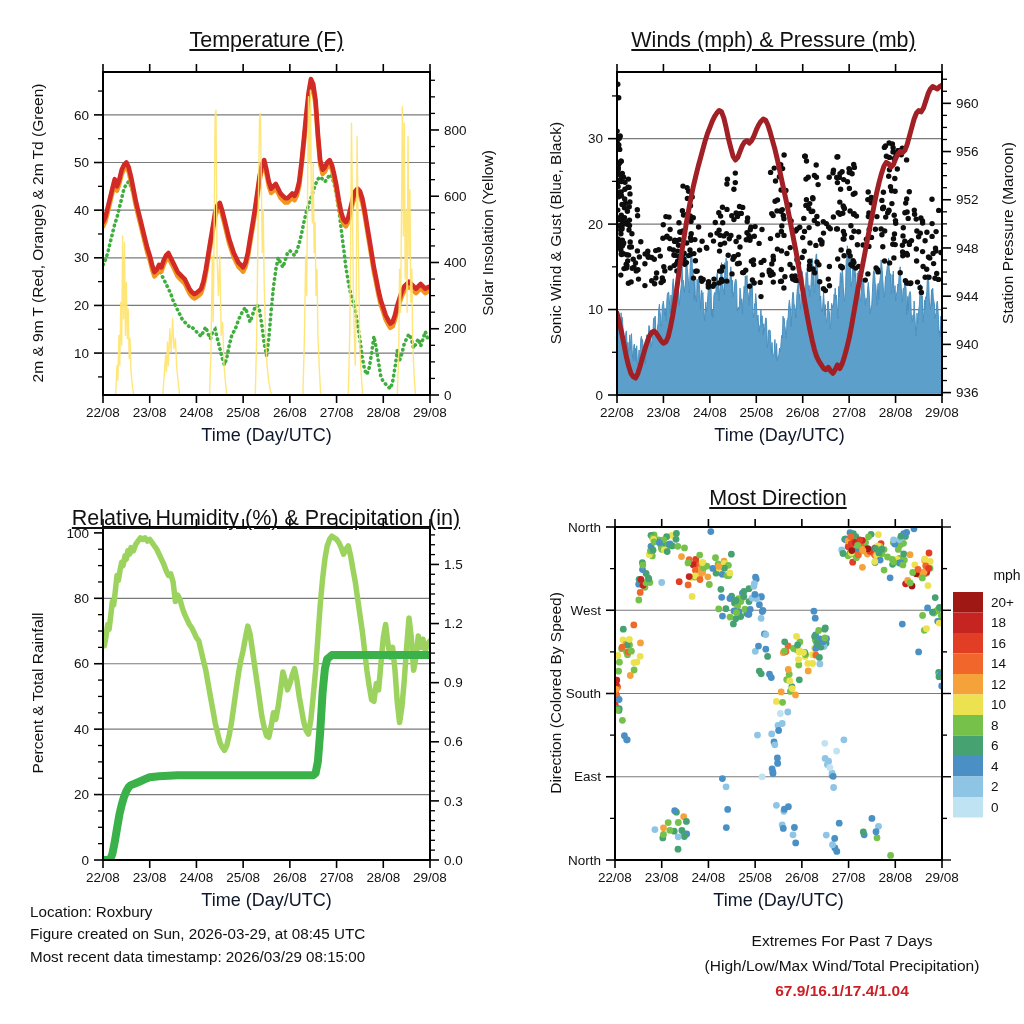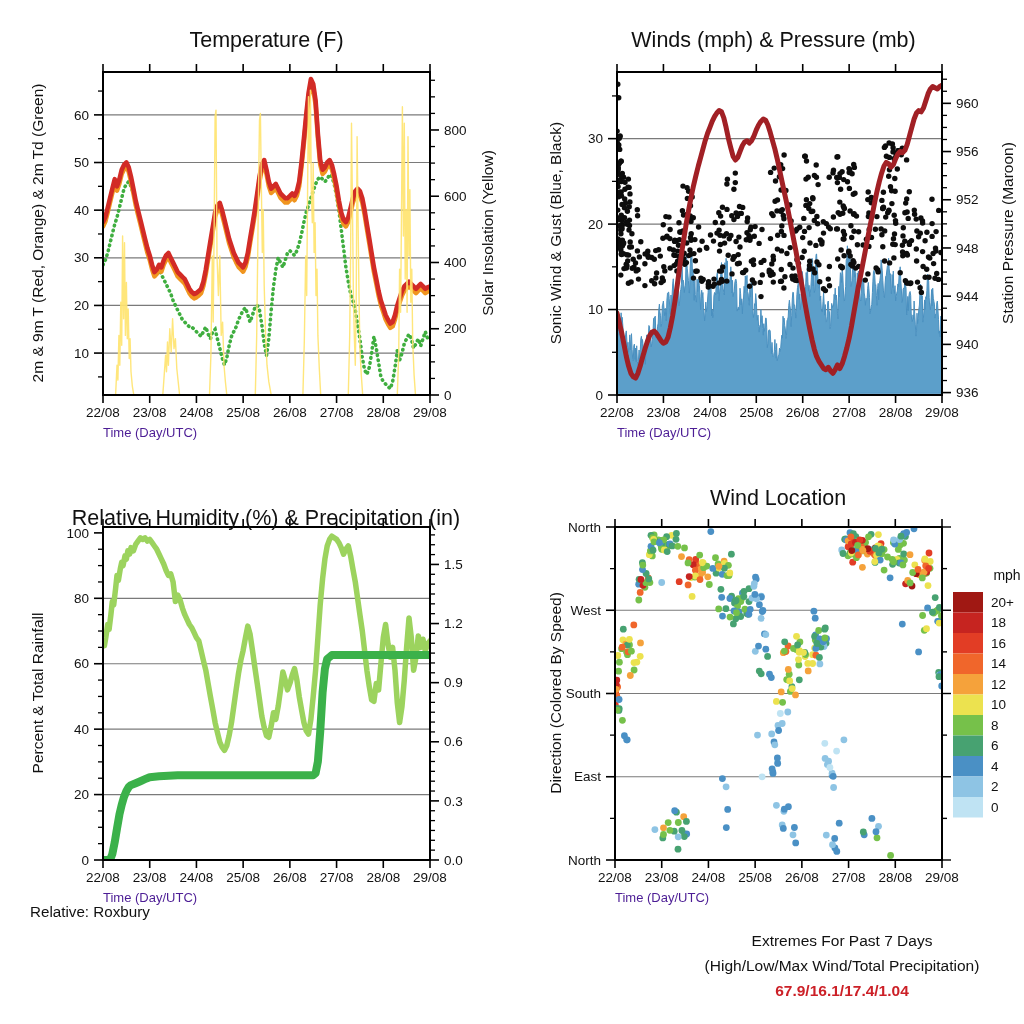--- a/index.html
+++ b/index.html
@@ -1,19 +1,19 @@
 <!DOCTYPE html>
 <html><head>
 <meta charset="utf-8">
 <style>
   html,body{margin:0;padding:0;background:#fff;}
   body{width:1024px;height:1024px;position:relative;font-family:"Liberation Sans",sans-serif;color:#111;overflow:hidden;}
   #plot{position:absolute;left:0;top:0;}
-  .ttl{position:absolute;text-align:center;font-size:21.5px;white-space:nowrap;color:#111;}
-  .xlab{position:absolute;font-size:13px;white-space:nowrap;color:#4c1d95;}
+  .ttl{position:absolute;text-align:center;font-size:21.5px;white-space:nowrap;color:#111;text-decoration:underline;}
+  .xlab{position:absolute;text-align:center;font-size:18px;white-space:nowrap;color:#0f172a;}
   .rot{position:absolute;white-space:nowrap;font-size:15.5px;transform:translate(-50%,-50%) rotate(-90deg);color:#111;}
   .mph{position:absolute;font-size:14px;color:#111;}
   .fl{position:absolute;left:30px;top:901px;font-size:15.2px;line-height:22.3px;color:#111;}
   .fr{position:absolute;left:632px;top:928px;width:420px;text-align:center;font-size:15.5px;line-height:25px;color:#111;}
   .frv{font-weight:bold;}
 </style>
 </head>
 <body>
 
 <svg id="plot" width="1024" height="1024">
@@ -1402,35 +1402,37 @@
     <text x="991" y="770.95" font-size="13.5" font-family="Liberation Sans, sans-serif" fill="#111">4</text>
     <rect x="953" y="776.5" width="30" height="20.5" fill="#8ec4e4"></rect>
     <text x="991" y="791.45" font-size="13.5" font-family="Liberation Sans, sans-serif" fill="#111">2</text>
     <rect x="953" y="797" width="30" height="20.5" fill="#bfe3f3"></rect>
     <text x="991" y="811.95" font-size="13.5" font-family="Liberation Sans, sans-serif" fill="#111">0</text>
   </svg>
 
 <div class="ttl" style="left:103px;top:28px;width:327px">Temperature (F)</div>
 <div class="ttl" style="left:611px;top:28px;width:325px">Winds (mph) &amp; Pressure (mb)</div>
 <div class="ttl" style="left:36px;top:506px;width:460px">Relative Humidity (%) &amp; Precipitation (in)</div>
-<div class="ttl" style="left:614px;top:486px;width:328px">Wind Location</div>
+<div class="ttl" style="left:614px;top:486px;width:328px">Most Direction</div>
 
 <div class="xlab" style="left:103px;top:425px;width:327px">Time (Day/UTC)</div>
 <div class="xlab" style="left:617px;top:425px;width:325px">Time (Day/UTC)</div>
 <div class="xlab" style="left:103px;top:890px;width:327px">Time (Day/UTC)</div>
 <div class="xlab" style="left:615px;top:890px;width:327px">Time (Day/UTC)</div>
 
 <div class="rot" style="left:38px;top:233px">2m &amp; 9m T (Red, Orange) &amp; 2m Td (Green)</div>
 <div class="rot" style="left:488px;top:233px">Solar Insolation (Yellow)</div>
 <div class="rot" style="left:556px;top:233px">Sonic Wind &amp; Gust (Blue, Black)</div>
 <div class="rot" style="left:1008px;top:233px">Station Pressure (Maroon)</div>
 <div class="rot" style="left:38px;top:693px">Percent &amp; Total Rainfall</div>
 <div class="rot" style="left:556px;top:693px">Direction (Colored By Speed)</div>
 <div class="mph" style="left:985px;top:567px;width:44px;text-align:center">mph</div>
 
 <div class="fl">
-  <div>Relative: Roxbury</div>
+  <div>Location: Roxbury</div>
+  <div>Figure created on Sun, 2026-03-29, at 08:45 UTC</div>
+  <div>Most recent data timestamp: 2026/03/29 08:15:00</div>
 </div>
 <div class="fr">
   <div>Extremes For Past 7 Days</div>
   <div>(High/Low/Max Wind/Total Precipitation)</div>
   <div class="frv" id="extremes-values" style="color: rgb(204, 32, 39);">67.9/16.1/17.4/1.04</div>
 </div>
 
 </body></html>

